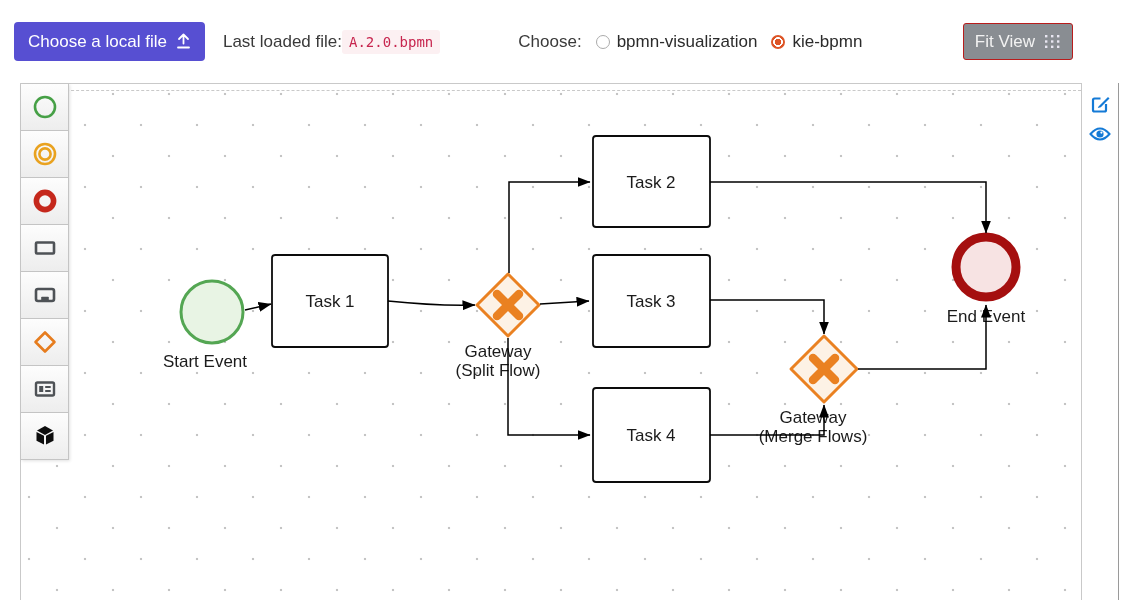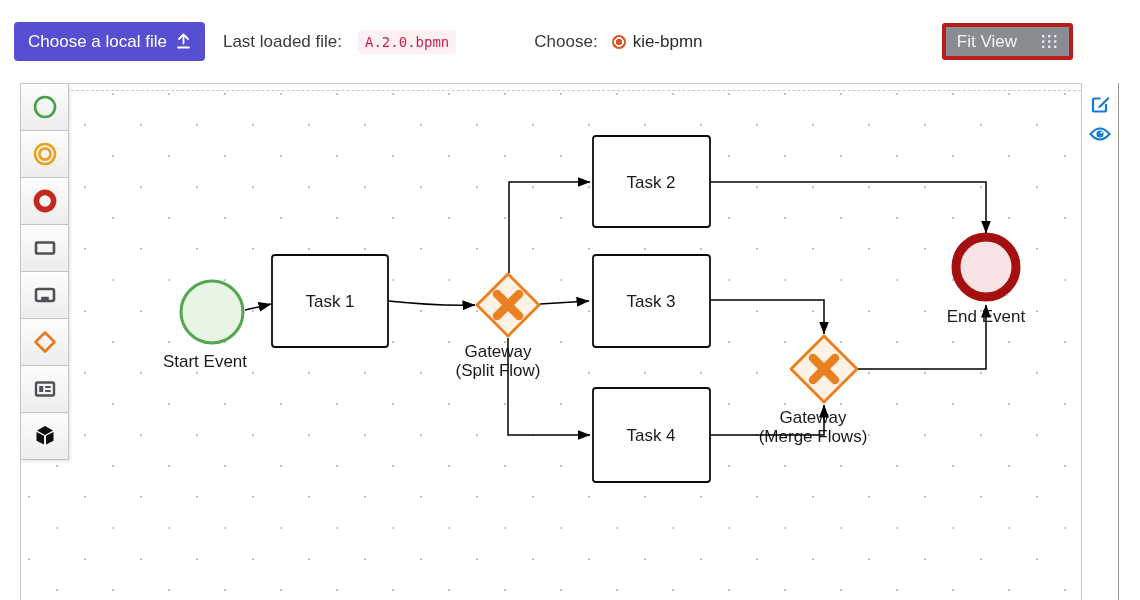--- a/index.html
+++ b/index.html
@@ -8,34 +8,34 @@
 
   
   .header { position:absolute; left:0; top:0; width:1118px; height:83px;
             display:flex; align-items:center; background:#fff; }
   .btn-choose { margin-left:14px; height:39px; padding:0 14px; border:none;
                 background:#574fd2; color:#fff; font-size:17px; border-radius:4px;
                 display:flex; align-items:center; gap:9px; cursor:pointer;
                 font-family:inherit; }
   .lbl-bold { font-weight:normal; font-size:17px; color:#3a3a3a; }
   .last-loaded-label { margin-left:18px; }
-  .code-chip { margin-left:16px; font-family:"DejaVu Sans Mono","Liberation Mono",monospace;
+  .code-chip { margin-left:0; font-family:"DejaVu Sans Mono","Liberation Mono",monospace;
                font-size:14px; color:#c7254e; background:#fcf0f2; padding:4px 7px;
                border-radius:3px; }
   .library-label { margin-left:78px; }
   .radio-group { display:flex; align-items:center; }
   .radio-opt { display:flex; align-items:center; margin-left:14px; cursor:pointer; }
   .radio-circle { width:14px; height:14px; border-radius:50%; border:1px solid #ababab;
                   background:#fff; }
   .radio-circle.checked { border:none;
      background:radial-gradient(circle,#dd5426 0 3.1px,#fff 3.3px 4.7px,#dd5426 4.9px 100%); }
   .radio-text { font-size:17px; color:#2b2b2b; margin-left:7px; }
   .btn-fit { margin-left:auto; margin-right:45px; height:37px; padding:0 11px;
              background:#898d92; color:#f2f2f2; font-size:17px; border-radius:3px;
-             border:4px solid #b91c1c; display:flex; align-items:center; gap:24px;
+             border:1px solid #b91c1c; display:flex; align-items:center; gap:9px;
              cursor:pointer; font-family:inherit; }
 
   
   .canvas { position:absolute; left:20px; top:83px; width:1062px; height:517px;
             border:1px solid #c9c9c9; border-bottom:none; background-color:#fff;
             background-image:
               radial-gradient(circle,#c4c4c4 1.1px, rgba(0,0,0,0) 1.6px),
               radial-gradient(circle,#c4c4c4 1.1px, rgba(0,0,0,0) 1.6px);
             background-size:56px 62px,56px 62px;
             background-position:36px 10px,8px 41px; }
@@ -75,20 +75,24 @@
       </svg>
     </span>
   </button>
 
   <span class="lbl-bold last-loaded-label">Last loaded file:</span>
   <span class="code-chip">A.2.0.bpmn</span>
 
   <span class="lbl-bold library-label">Choose:</span>
 
   <span class="radio-group">
+    <span class="radio-opt">
+      <span class="radio-circle"></span>
+      <span class="radio-text">bpmn-visualization</span>
+    </span>
     <span class="radio-opt">
       <span class="radio-circle checked"></span>
       <span class="radio-text">kie-bpmn</span>
     </span>
   </span>
 
   <button class="btn-fit">
     <span>Fit View</span>
     <span style="display:flex;">
       <svg width="17" height="15" viewBox="0 0 17 15">

